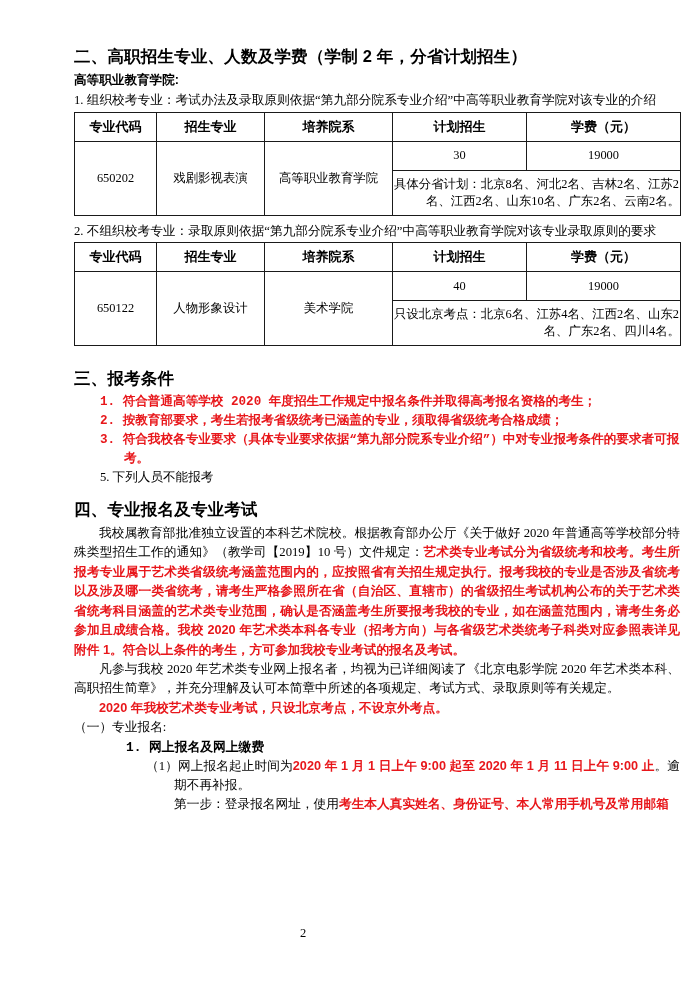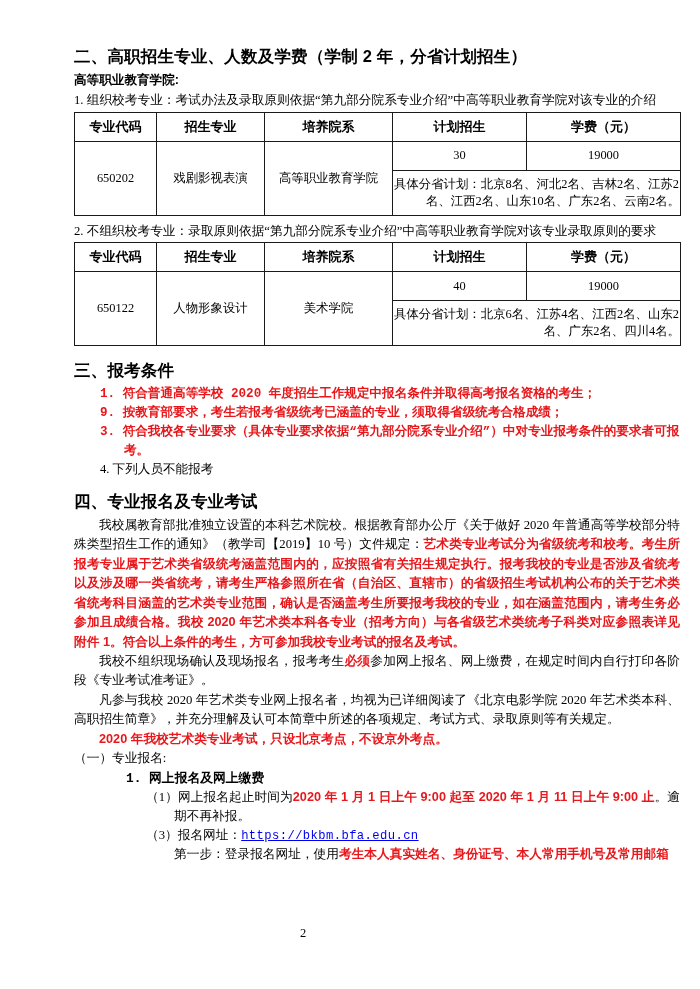--- a/index.html
+++ b/index.html
@@ -27,21 +27,21 @@
 
   
   h2.sec-head {
     font-family: "Liberation Sans", "DejaVu Sans", sans-serif;
     font-weight: bold;
     font-size: 16.5px;
     line-height: 1.32;
     margin: 0 0 3px 0;
     letter-spacing: 0.2px;
   }
-  h2.sec-head.sp-top { margin-top: 14px; }
+  h2.sec-head.sp-top { margin-top: 22px; }
   h2.sec-head.sp-top2 { margin-top: 12px; }
 
   .subhead {
     font-family: "Liberation Sans", "DejaVu Sans", sans-serif;
     font-weight: bold;
     font-size: 12.6px;
     line-height: 1.45;
     margin: 1px 0 2px 0;
   }
 
@@ -240,52 +240,50 @@
         <th>学费（元）</th>
       </tr>
       <tr>
         <td class="code" rowspan="2">650122</td>
         <td class="major" rowspan="2">人物形象设计</td>
         <td class="dept" rowspan="2">美术学院</td>
         <td class="num">40</td>
         <td class="fee">19000</td>
       </tr>
       <tr>
-        <td class="provinces" colspan="2">具体分省计划：北京6名、江苏4名、江西2名、山东2名、广东2名、四川4名。</td>
+        <td class="provinces" colspan="2">只设北京考点：北京6名、江苏4名、江西2名、山东2名、广东2名、四川4名。</td>
       </tr>
     </tbody>
   </table>
 
   <h2 class="sec-head sp-top">三、报考条件</h2>
 
   <ol class="red-list">
     <li>1. 符合普通高等学校 2020 年度招生工作规定中报名条件并取得高考报名资格的考生；</li>
-    <li>9. 按教育部要求，考生若报考省级统考已涵盖的专业，须取得省级统考合格成绩；</li>
+    <li>2. 按教育部要求，考生若报考省级统考已涵盖的专业，须取得省级统考合格成绩；</li>
     <li>3. 符合我校各专业要求（具体专业要求依据“第九部分院系专业介绍”）中对专业报考条件的要求者可报考。</li>
-    <li class="black-item">4. 下列人员不能报考</li>
+    <li class="black-item">5. 下列人员不能报考</li>
   </ol>
 
 
   <h2 class="sec-head sp-top2">四、专业报名及专业考试</h2>
 
   <p class="para"><span>我校属教育部批准独立设置的本科艺术院校。根据教育部办公厅《关于做好 2020 年普通高等学校部分特殊类型招生工作的通知》（教学司【2019】10 号）文件规定：</span><span class="redb">艺术类专业考试分为省级统考和校考。考生所报考专业属于艺术类省级统考涵盖范围内的，应按照省有关招生规定执行。报考我校的专业是否涉及省统考以及涉及哪一类省统考，请考生严格参照所在省（自治区、直辖市）的省级招生考试机构公布的关于艺术类省统考科目涵盖的艺术类专业范围，确认是否涵盖考生所要报考我校的专业，如在涵盖范围内，请考生务必参加且成绩合格。我校 2020 年艺术类本科各专业（招考方向）与各省级艺术类统考子科类对应参照表详见附件 1。符合以上条件的考生，方可参加我校专业考试的报名及考试。</span></p>
 
-  <p class="para"><span>我校不组织现场确认及现场报名，报考考生</span><span class="redb">必须</span><span>参加网上报名、网上缴费，在规定时间内自行打印各阶段《专业考试准考证》。</span></p>
 
   <p class="para">凡参与我校 2020 年艺术类专业网上报名者，均视为已详细阅读了《北京电影学院 2020 年艺术类本科、高职招生简章》，并充分理解及认可本简章中所述的各项规定、考试方式、录取原则等有关规定。</p>
 
   <p class="para"><span class="redb">2020 年我校艺术类专业考试，只设北京考点，不设京外考点。</span></p>
 
   <p class="para no-indent">（一）专业报名:</p>
 
   <p class="lvl2">1. 网上报名及网上缴费</p>
 
   <p class="lvl3"><span>（1）网上报名起止时间为</span><span class="redb">2020 年 1 月 1 日上午 9:00 起至 2020 年 1 月 11 日上午 9:00 止</span><span>。逾期不再补报。</span></p>
 
 
-  <p class="lvl3"><span>（3）报名网址：</span><a class="mono-link" href="#">https://bkbm.bfa.edu.cn</a></p>
 
   <p class="lvl4"><span>第一步：登录报名网址，使用</span><span class="redb">考生本人真实姓名、身份证号、本人常用手机号及常用邮箱</span></p>
 
 </div>
 
 <div class="pagenum">2</div>
 </div>
 
 </body></html>

